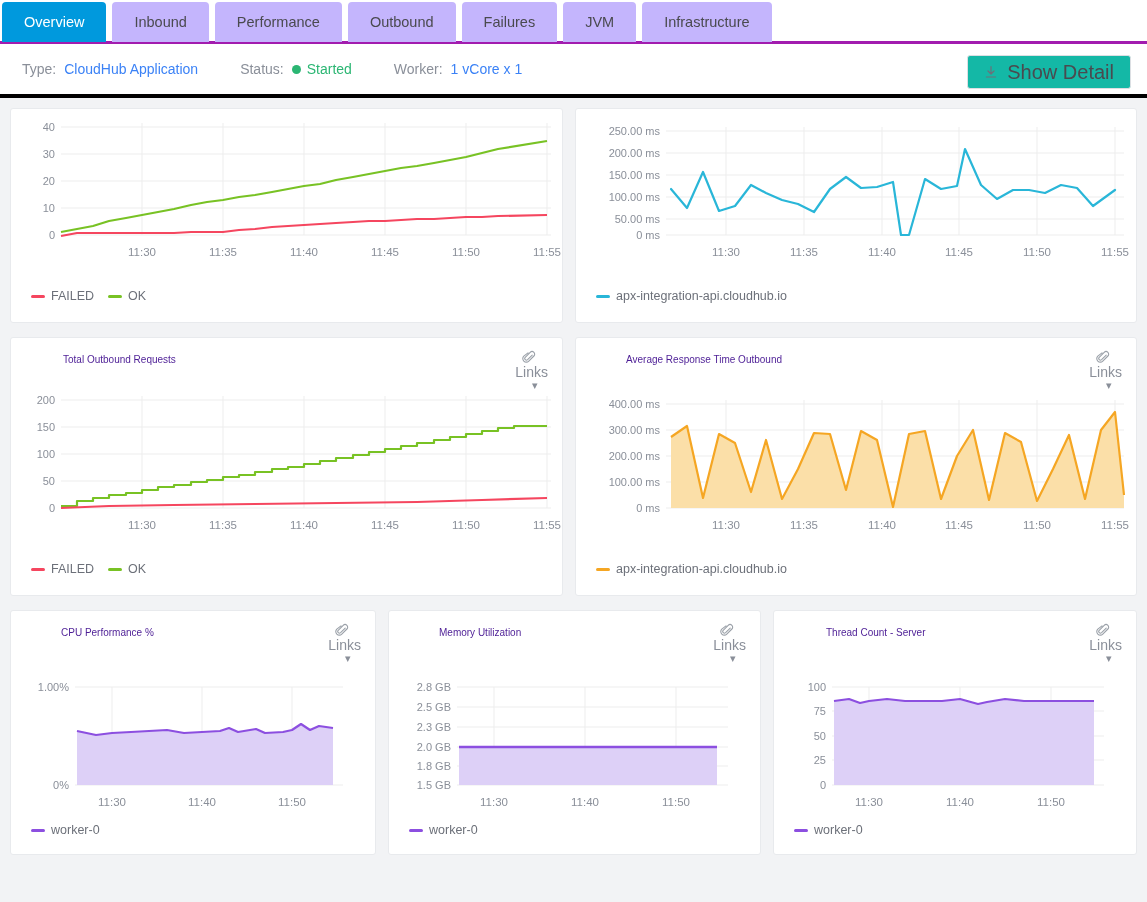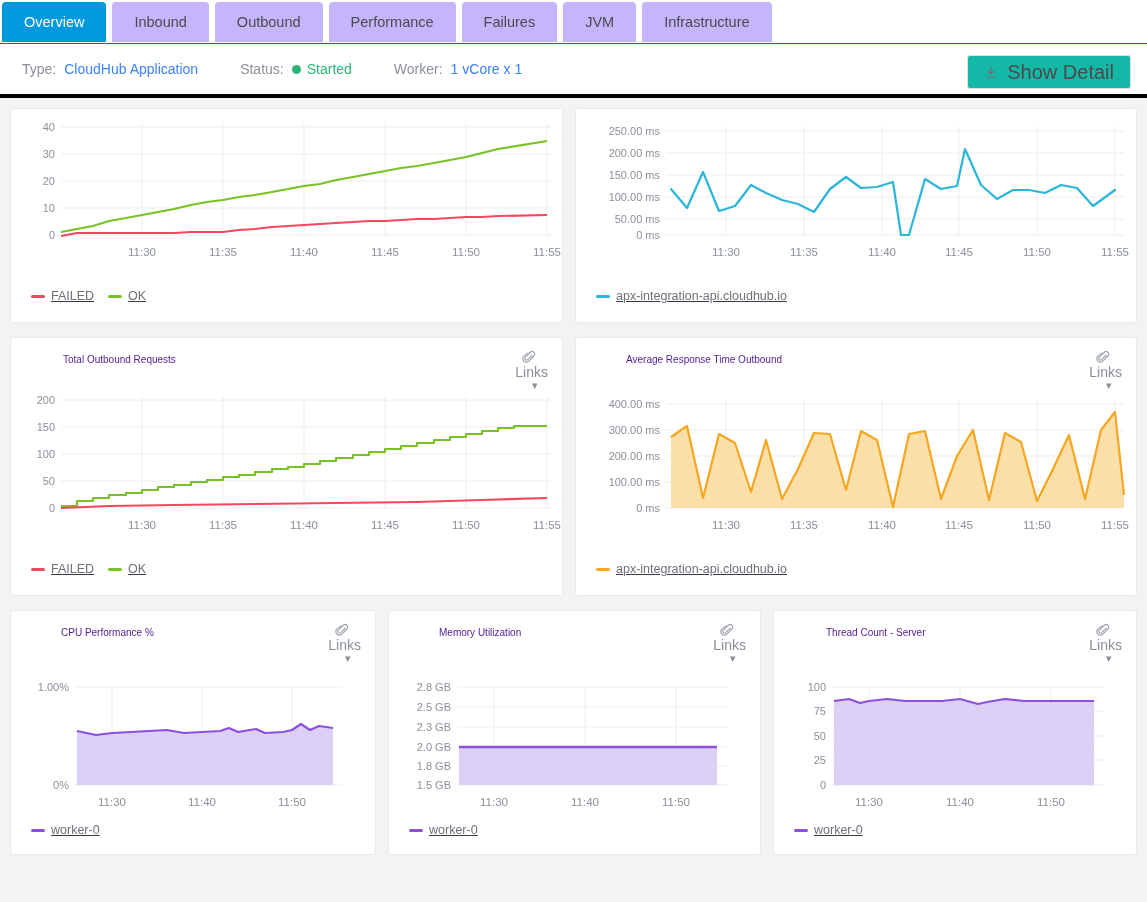--- a/index.html
+++ b/index.html
@@ -8,21 +8,21 @@
     background:#f2f3f5;
     font-family:"Liberation Sans", sans-serif;
     color:#3b3b40;
     overflow:hidden;
   }
   
   .tabbar{
     height:44px;background:#ffffff;
     display:flex;align-items:flex-start;
     padding:0;box-sizing:border-box;
-    border-bottom:1px solid #a21caf;
+    border-bottom:3px solid #a21caf;
   }
   .tab{
     height:40px;line-height:40px;
     padding:0 22px;margin:2px 3px 0 3px;
     font-size:14.5px;color:#4a4a4f;
     background:#c4b5fd;
     border-radius:4px 4px 0 0;
     cursor:pointer;white-space:nowrap;
   }
   .tab:first-child{margin-left:2px;}
@@ -45,21 +45,21 @@
   .status-text{color:#2bb673;}
   .detail-btn{
     position:absolute;right:16px;top:11px;
     height:32px;line-height:32px;
     padding:0 16px;font-size:20px;color:#4a4a4f;
     background:#14b8a6;border:1px solid #dcdfe3;border-radius:3px;
     display:flex;align-items:center;cursor:pointer;
   }
   .dl-icon{margin-right:9px;display:flex;align-items:center;}
   
-  .row{display:flex;padding:0 10px;box-sizing:border-box;text-decoration:underline;}
+  .row{display:flex;padding:0 10px;box-sizing:border-box;}
   .row1{padding-top:10px;}
   .card{
     background:#ffffff;border:1px solid #e8eaed;border-radius:3px;
     box-sizing:border-box;position:relative;
   }
   .gap{width:12px;flex:0 0 12px;}
   .vgap{height:14px;}
   .card-head{
     height:44px;display:flex;align-items:center;
     padding:0 16px 0 0;box-sizing:border-box;position:relative;
@@ -84,22 +84,22 @@
   .legend-item{display:flex;align-items:center;margin-right:14px;}
   .swatch{width:14px;height:3px;border-radius:2px;margin-right:6px;display:inline-block;}
   text{font-family:"Liberation Sans", sans-serif;}
 </style>
 </head>
 <body>
 
 <div class="tabbar">
   <div class="tab active">Overview</div>
   <div class="tab">Inbound</div>
+  <div class="tab">Performance</div>
   <div class="tab">Outbound</div>
-  <div class="tab">Performance</div>
   <div class="tab">Failures</div>
   <div class="tab">JVM</div>
   <div class="tab">Infrastructure</div>
 </div>
 
 <div class="infobar">
   <div class="info-group">
     <span class="info-label">Type:</span>
     <span class="info-value">CloudHub Application</span>
   </div>

